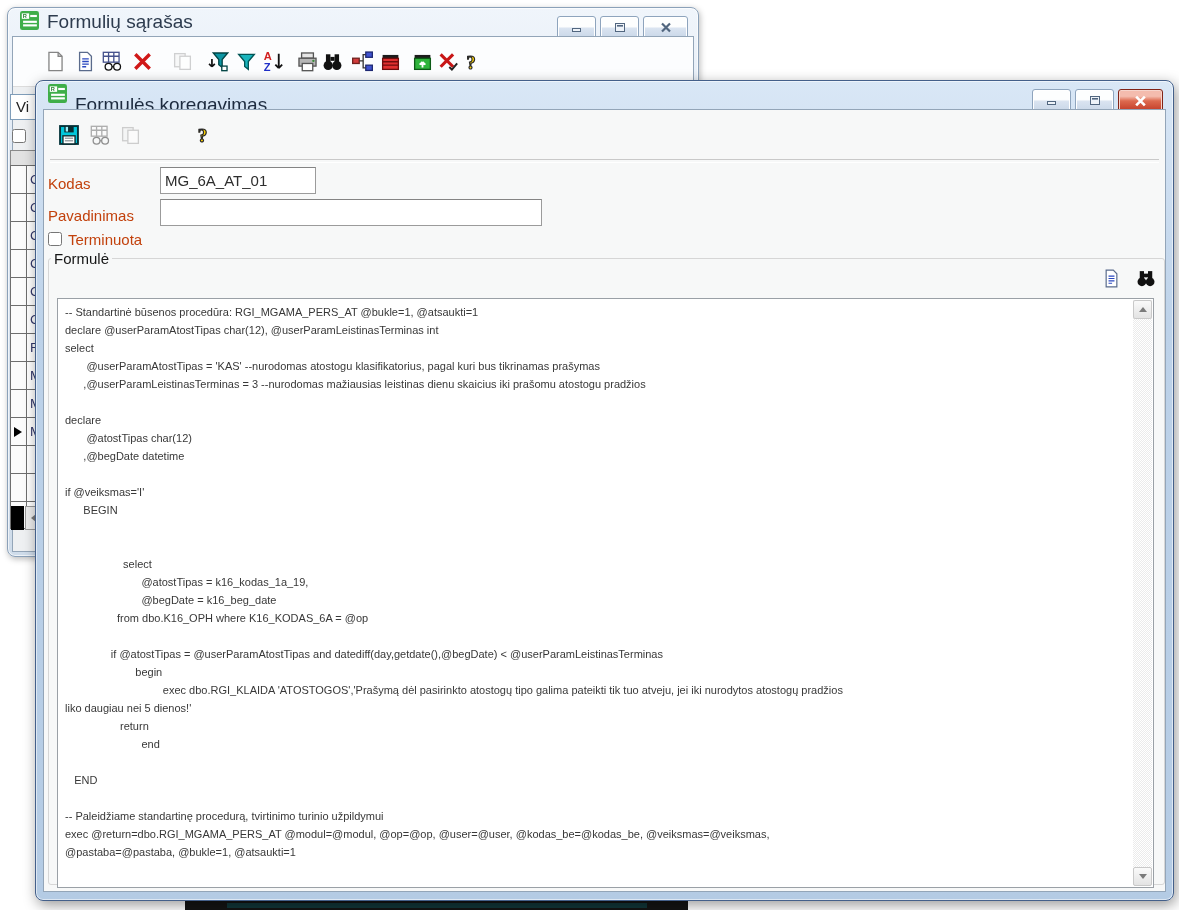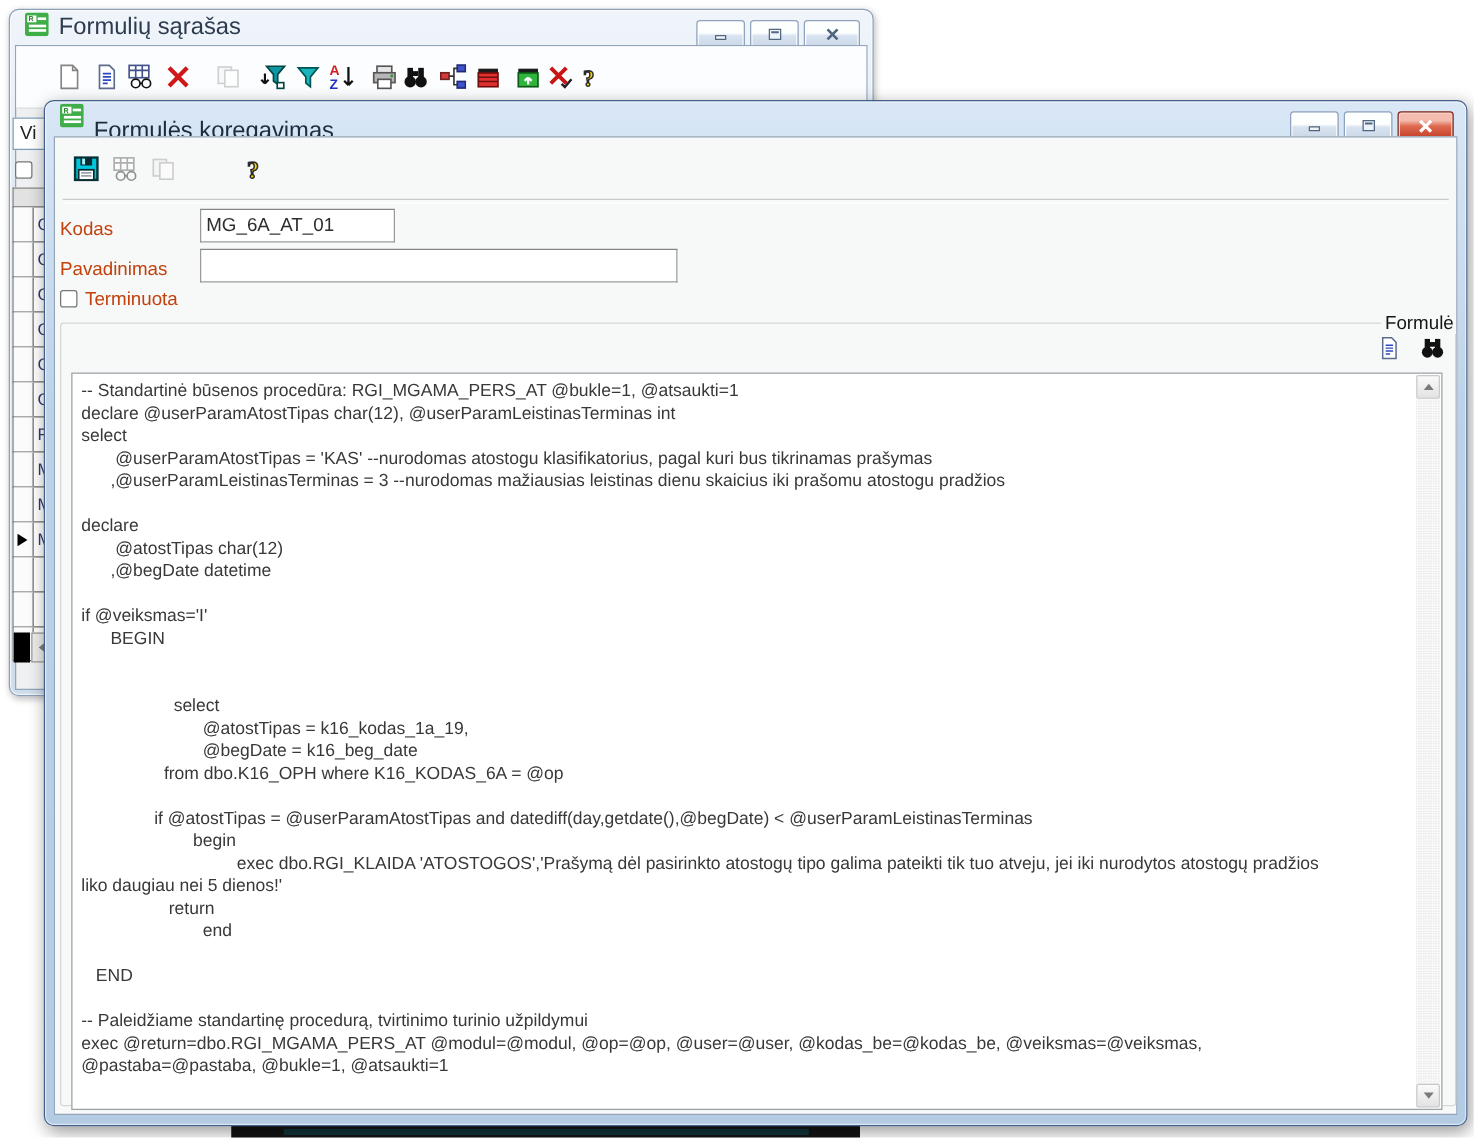--- a/index.html
+++ b/index.html
@@ -31,25 +31,25 @@
   .tbtn{position:absolute;width:24px;height:24px;display:flex;align-items:center;justify-content:center;}
   .tbtn svg{display:block;}
   .disabled{filter:grayscale(1) opacity(.45);}
   .tsep{position:absolute;left:6px;right:6px;height:2px;border-top:1px solid #c9c9c9;border-bottom:1px solid #ffffff;}
   
   .flabel{position:absolute;font-size:15px;color:#c2410c;}
   .tinput{position:absolute;background:#ffffff;border:1px solid #9b9b9b;border-top-color:#848484;
     font-family:"Liberation Sans",sans-serif;font-size:15px;color:#2e2e2e;padding:0 4px;border-radius:0;outline:none;}
   .cb{position:absolute;width:14px;height:14px;margin:0;}
   fieldset{position:absolute;border:1px solid #d6d6d6;border-radius:3px;margin:0;padding:0;background:transparent;}
-  legend{font-size:15px;color:#151515;padding:0 3px;margin-left:2px;text-align:right;}
+  legend{font-size:15px;color:#151515;padding:0 3px;margin-left:2px;}
   
   #code-box{position:absolute;background:#ffffff;border:1px solid #9aa0a6;}
   #code-pre{position:absolute;left:0;top:0;right:20px;bottom:1px;margin:0;overflow:hidden;
-    white-space:pre-wrap;font-family:"Liberation Sans",sans-serif;font-size:14px;line-height:18px;
+    white-space:pre-wrap;font-family:"Liberation Sans",sans-serif;font-size:11px;line-height:18px;
     color:#383838;padding:4px 4px 0 7px;}
   .vscroll{position:absolute;top:1px;bottom:1px;right:1px;width:19px;
     background:repeating-conic-gradient(#ffffff 0% 25%, #ebebeb 0% 50%) 0 0/2px 2px,#f2f2f2;}
   .sbtn{position:absolute;left:0;width:19px;height:19px;background:linear-gradient(#fafafa,#e3e3e3);
     border:1px solid #c9c9c9;border-radius:2px;box-sizing:border-box;
     display:flex;align-items:center;justify-content:center;}
   .arr-up{width:0;height:0;border-left:4px solid transparent;border-right:4px solid transparent;border-bottom:5px solid #7a7a7a;}
   .arr-dn{width:0;height:0;border-left:4px solid transparent;border-right:4px solid transparent;border-top:5px solid #7a7a7a;}
   .arr-lf{width:0;height:0;border-top:4px solid transparent;border-bottom:4px solid transparent;border-right:5px solid #7a7a7a;}
   

